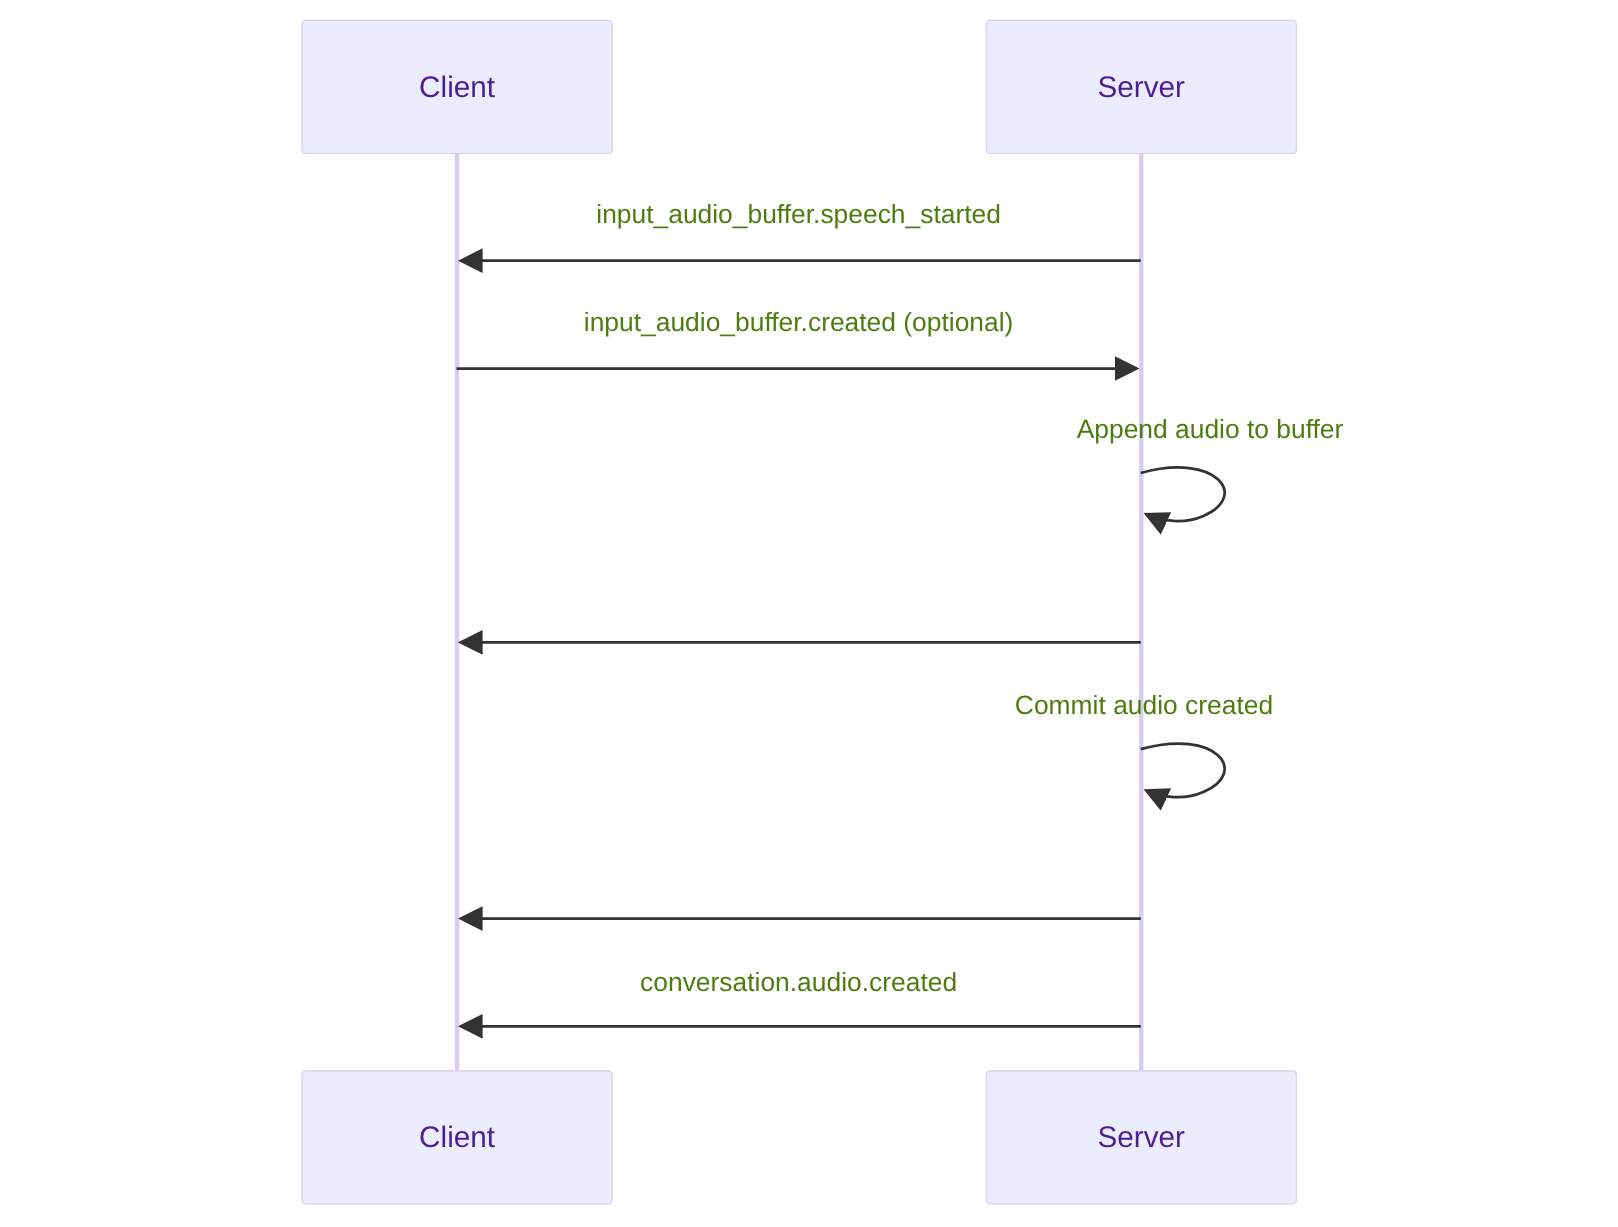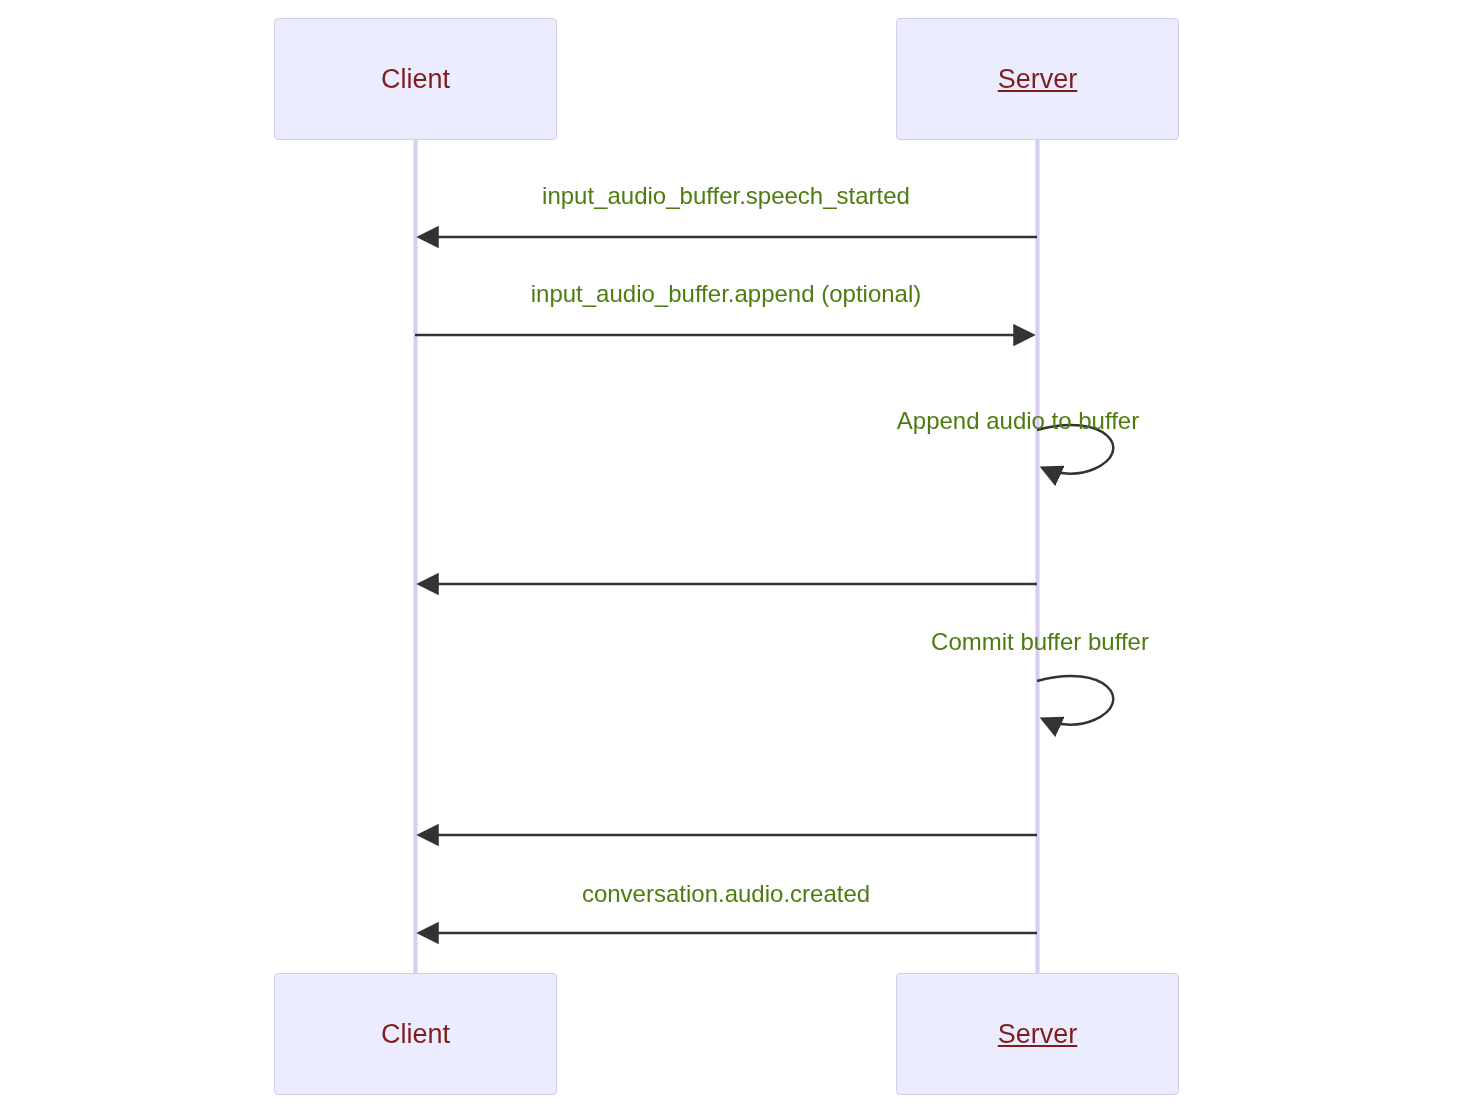--- a/index.html
+++ b/index.html
@@ -24,25 +24,25 @@
     position: absolute;
     width: 283px;
     height: 122px;
     background: #ECECFF;
     border: 1px solid #D5CCEE;
     border-radius: 4px;
     display: flex;
     align-items: center;
     justify-content: center;
     font-size: 27px;
-    color: #7f1d1d;
+    color: #4c1d95;
     box-sizing: border-box;
   }
   .actor-client { left: 274px; }
-  .actor-server { left: 896px; text-decoration: underline; }
+  .actor-server { left: 896px; }
   .actor-top    { top: 18px; }
   .actor-bottom { top: 973px; }
   .msg-label {
     position: absolute;
     transform: translate(-50%, -50%);
     white-space: nowrap;
     font-size: 24px;
     color: #4d7c0f;
   }
 </style>
@@ -83,18 +83,18 @@
     <span>Server</span>
   </div>
   <div class="actor-box actor-client actor-bottom">
     <span>Client</span>
   </div>
   <div class="actor-box actor-server actor-bottom">
     <span>Server</span>
   </div>
 
   <div class="msg-label" style="left:726px; top:196px;">input_audio_buffer.speech_started</div>
-  <div class="msg-label" style="left:726px; top:294px;">input_audio_buffer.append (optional)</div>
-  <div class="msg-label" style="left:1018px; top:391px;margin-top:30px;">Append audio to buffer</div>
-  <div class="msg-label" style="left:1040px; top:642px;">Commit buffer buffer</div>
+  <div class="msg-label" style="left:726px; top:294px;">input_audio_buffer.created (optional)</div>
+  <div class="msg-label" style="left:1100px; top:391px;">Append audio to buffer</div>
+  <div class="msg-label" style="left:1040px; top:642px;">Commit audio created</div>
   <div class="msg-label" style="left:726px; top:894px;">conversation.audio.created</div>
 
 </div>
 
 </body></html>

